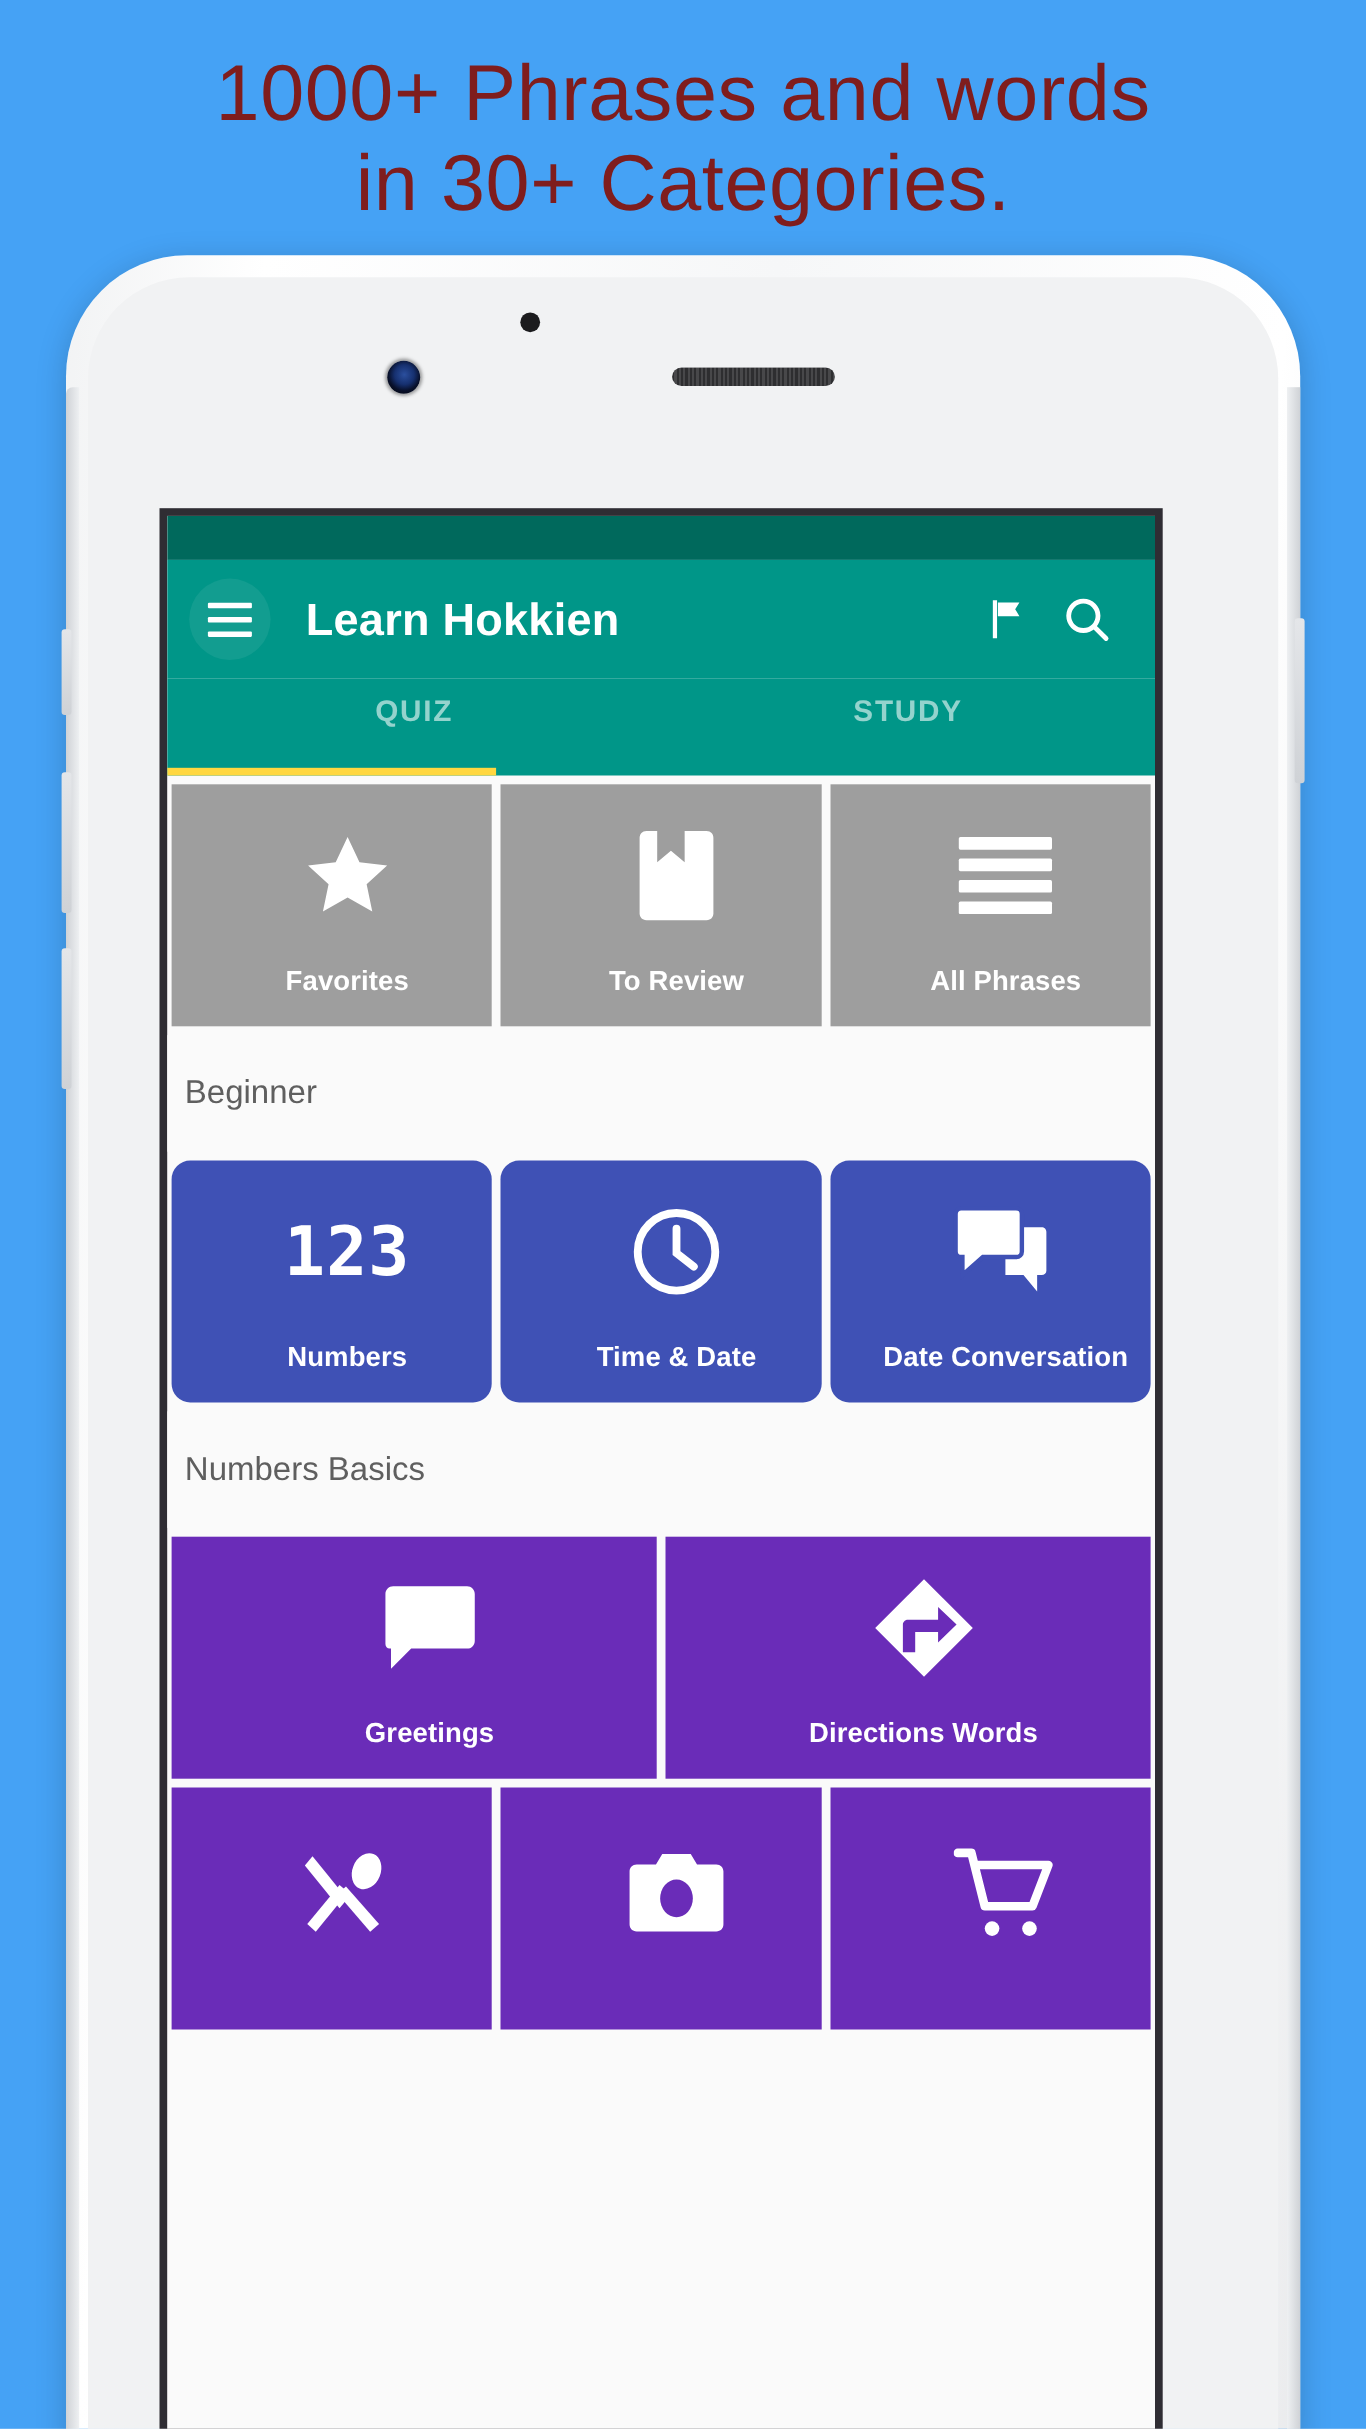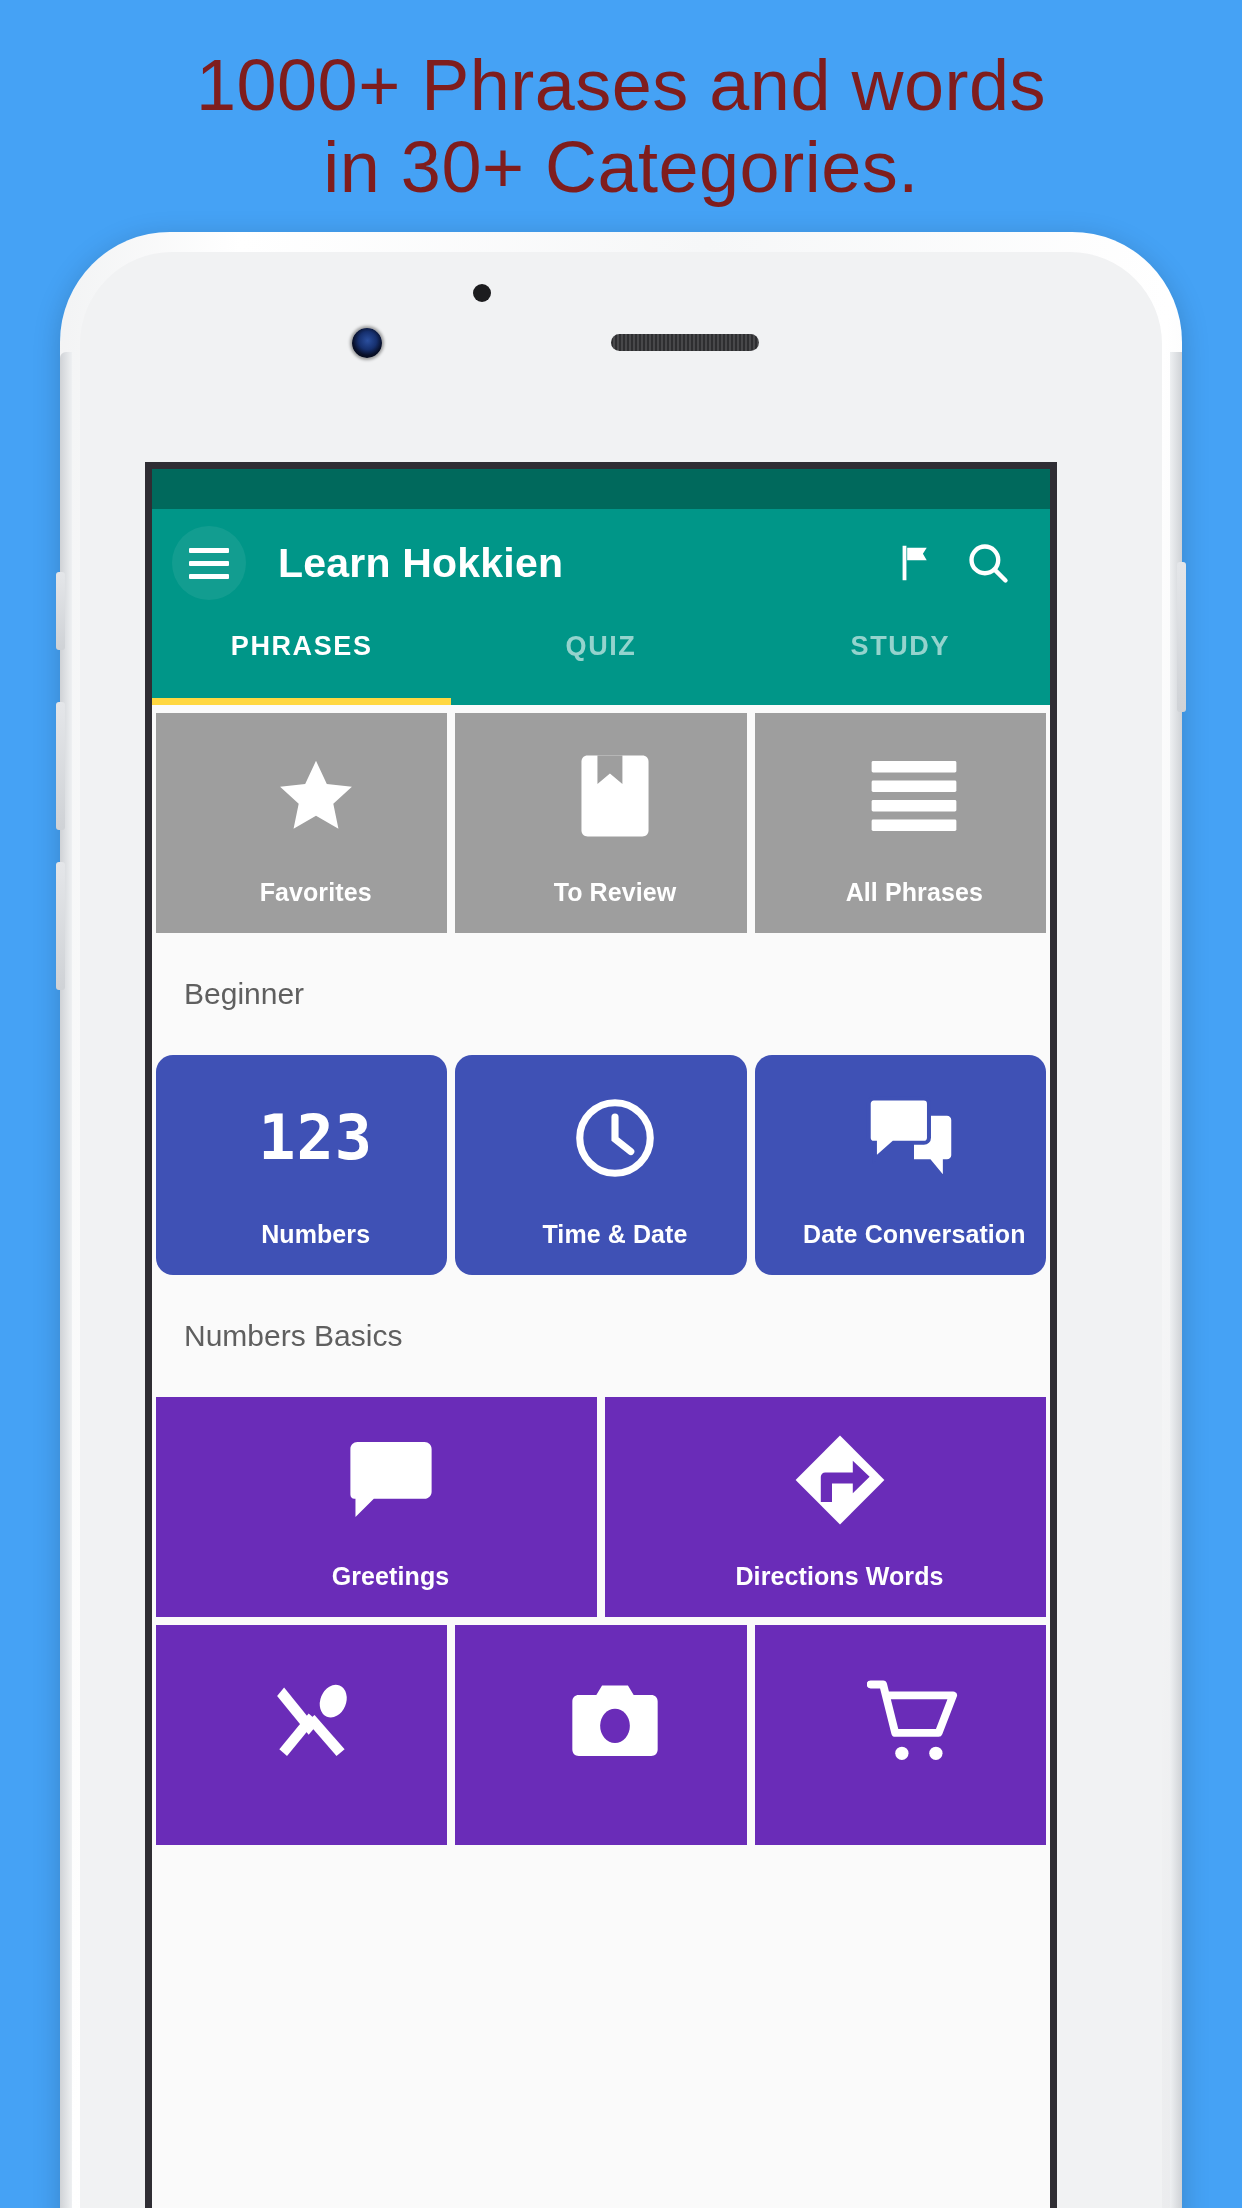--- a/index.html
+++ b/index.html
@@ -196,21 +196,21 @@
     font-size:62px;
     font-weight:700;
     letter-spacing:1px;
     line-height:1;
   }
 
   .section-head {
     height:106px;
     background:#fafafa;
     display:flex; align-items:center;
-    padding-left:32px;
+    padding-left:16px;
     color:#5f5f5f;
     font-size:30px;
     font-weight:400;
     margin-top:8px;
   }
 </style>
 </head>
 <body>
 
 <div class="headline">1000+ Phrases and words
@@ -251,21 +251,20 @@
 
         <div class="bar-icon">
           <svg width="50" height="50" viewBox="0 0 24 24" fill="none" stroke="#ffffff" stroke-width="2.1" stroke-linecap="round">
             <circle cx="10.5" cy="10.5" r="6.4"></circle>
             <line x1="15.3" y1="15.3" x2="20.4" y2="20.4"></line>
           </svg>
         </div>
       </div>
 
       <div class="tabs">
-        <div class="tab active">PHRASES</div>
         <div class="tab">QUIZ</div>
         <div class="tab">STUDY</div>
         <div class="tab-indicator"></div>
       </div>
 
       <div class="tile-row">
 
         <div class="tile gray">
           <div class="icon-wrap">
             <svg width="88" height="88" viewBox="0 0 24 24" fill="#ffffff">

